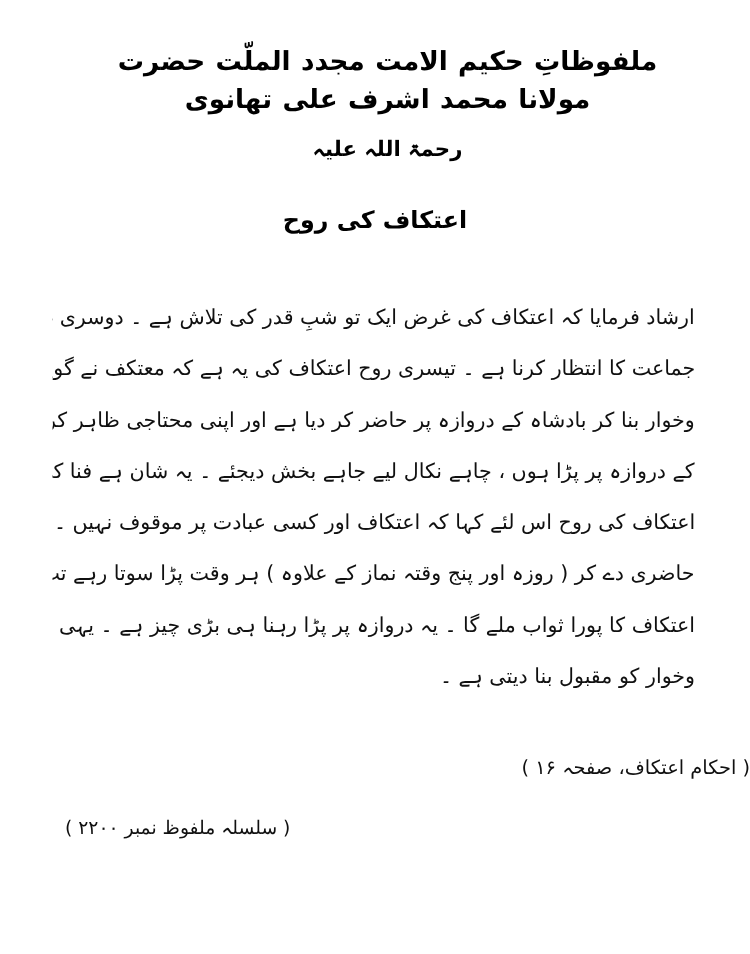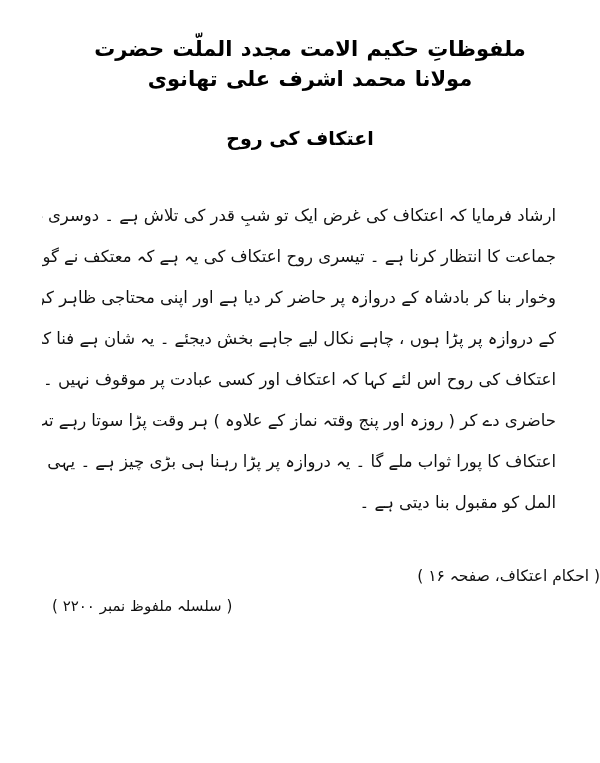--- a/index.html
+++ b/index.html
@@ -83,52 +83,53 @@
   
   .citation {
     direction: rtl;
     text-align: right;
     margin-top: 44px;
     font-size: 15.5px;
     color: #101010;
   }
   .series-note {
     direction: rtl;
-    margin-top: 12px;
+    margin-top: 30px;
     padding-right: 16px;
     padding-left: 0;
     text-align: left;
     font-size: 15px;
     color: #101010;
   }
   .series-note .inner {
     display: inline-block;
     margin-left: 52px;
   }
 </style>
 </head>
 <body>
 
 <div class="page">
 
   <div class="title-block">
     <div class="doc-title">ملفوظاتِ حکیم الامت مجدد الملّت حضرت مولانا محمد اشرف علی تھانوی</div>
+    <div class="doc-subtitle">رحمۃ اللہ علیہ</div>
   </div>
 
   <div class="section-heading">اعتکاف کی روح</div>
 
   <div class="body-block">
     <div class="body-line">ارشاد فرمایا کہ اعتکاف کی غرض ایک تو شبِ قدر کی تلاش ہے ۔ دوسری غرض</div>
     <div class="body-line">جماعت کا انتظار کرنا ہے ۔ تیسری روح اعتکاف کی یہ ہے کہ معتکف نے گویا اپنے کو مسکین</div>
     <div class="body-line">وخوار بنا کر بادشاہ کے دروازہ پر حاضر کر دیا ہے اور اپنی محتاجی ظاہر کر رہا ہے کہ اب تو آپ</div>
     <div class="body-line">کے دروازہ پر پڑا ہوں ، چاہے نکال لیے جاہے بخش دیجئے ۔ یہ شان ہے فنا کی ۔ اور اس کو</div>
     <div class="body-line">اعتکاف کی روح اس لئے کہا کہ اعتکاف اور کسی عبادت پر موقوف نہیں ۔ اگر دربار میں</div>
     <div class="body-line">حاضری دے کر ( روزہ اور پنج وقتہ نماز کے علاوہ ) ہر وقت پڑا سوتا رہے تب بھی اس کو</div>
     <div class="body-line">اعتکاف کا پورا ثواب ملے گا ۔ یہ دروازہ پر پڑا رہنا ہی بڑی چیز ہے ۔ یہی وہ چیز ہے کہ</div>
-    <div class="body-line last">المل کو مقبول بنا دیتی ہے ۔</div>
+    <div class="body-line last">وخوار کو مقبول بنا دیتی ہے ۔</div>
   </div>
 
   <div class="citation">( احکام اعتکاف، صفحہ ۱۶ )</div>
 
   <div class="series-note">
     <span class="inner">( سلسلہ ملفوظ نمبر ۲۲۰۰ )</span>
   </div>
 
 </div>
 

